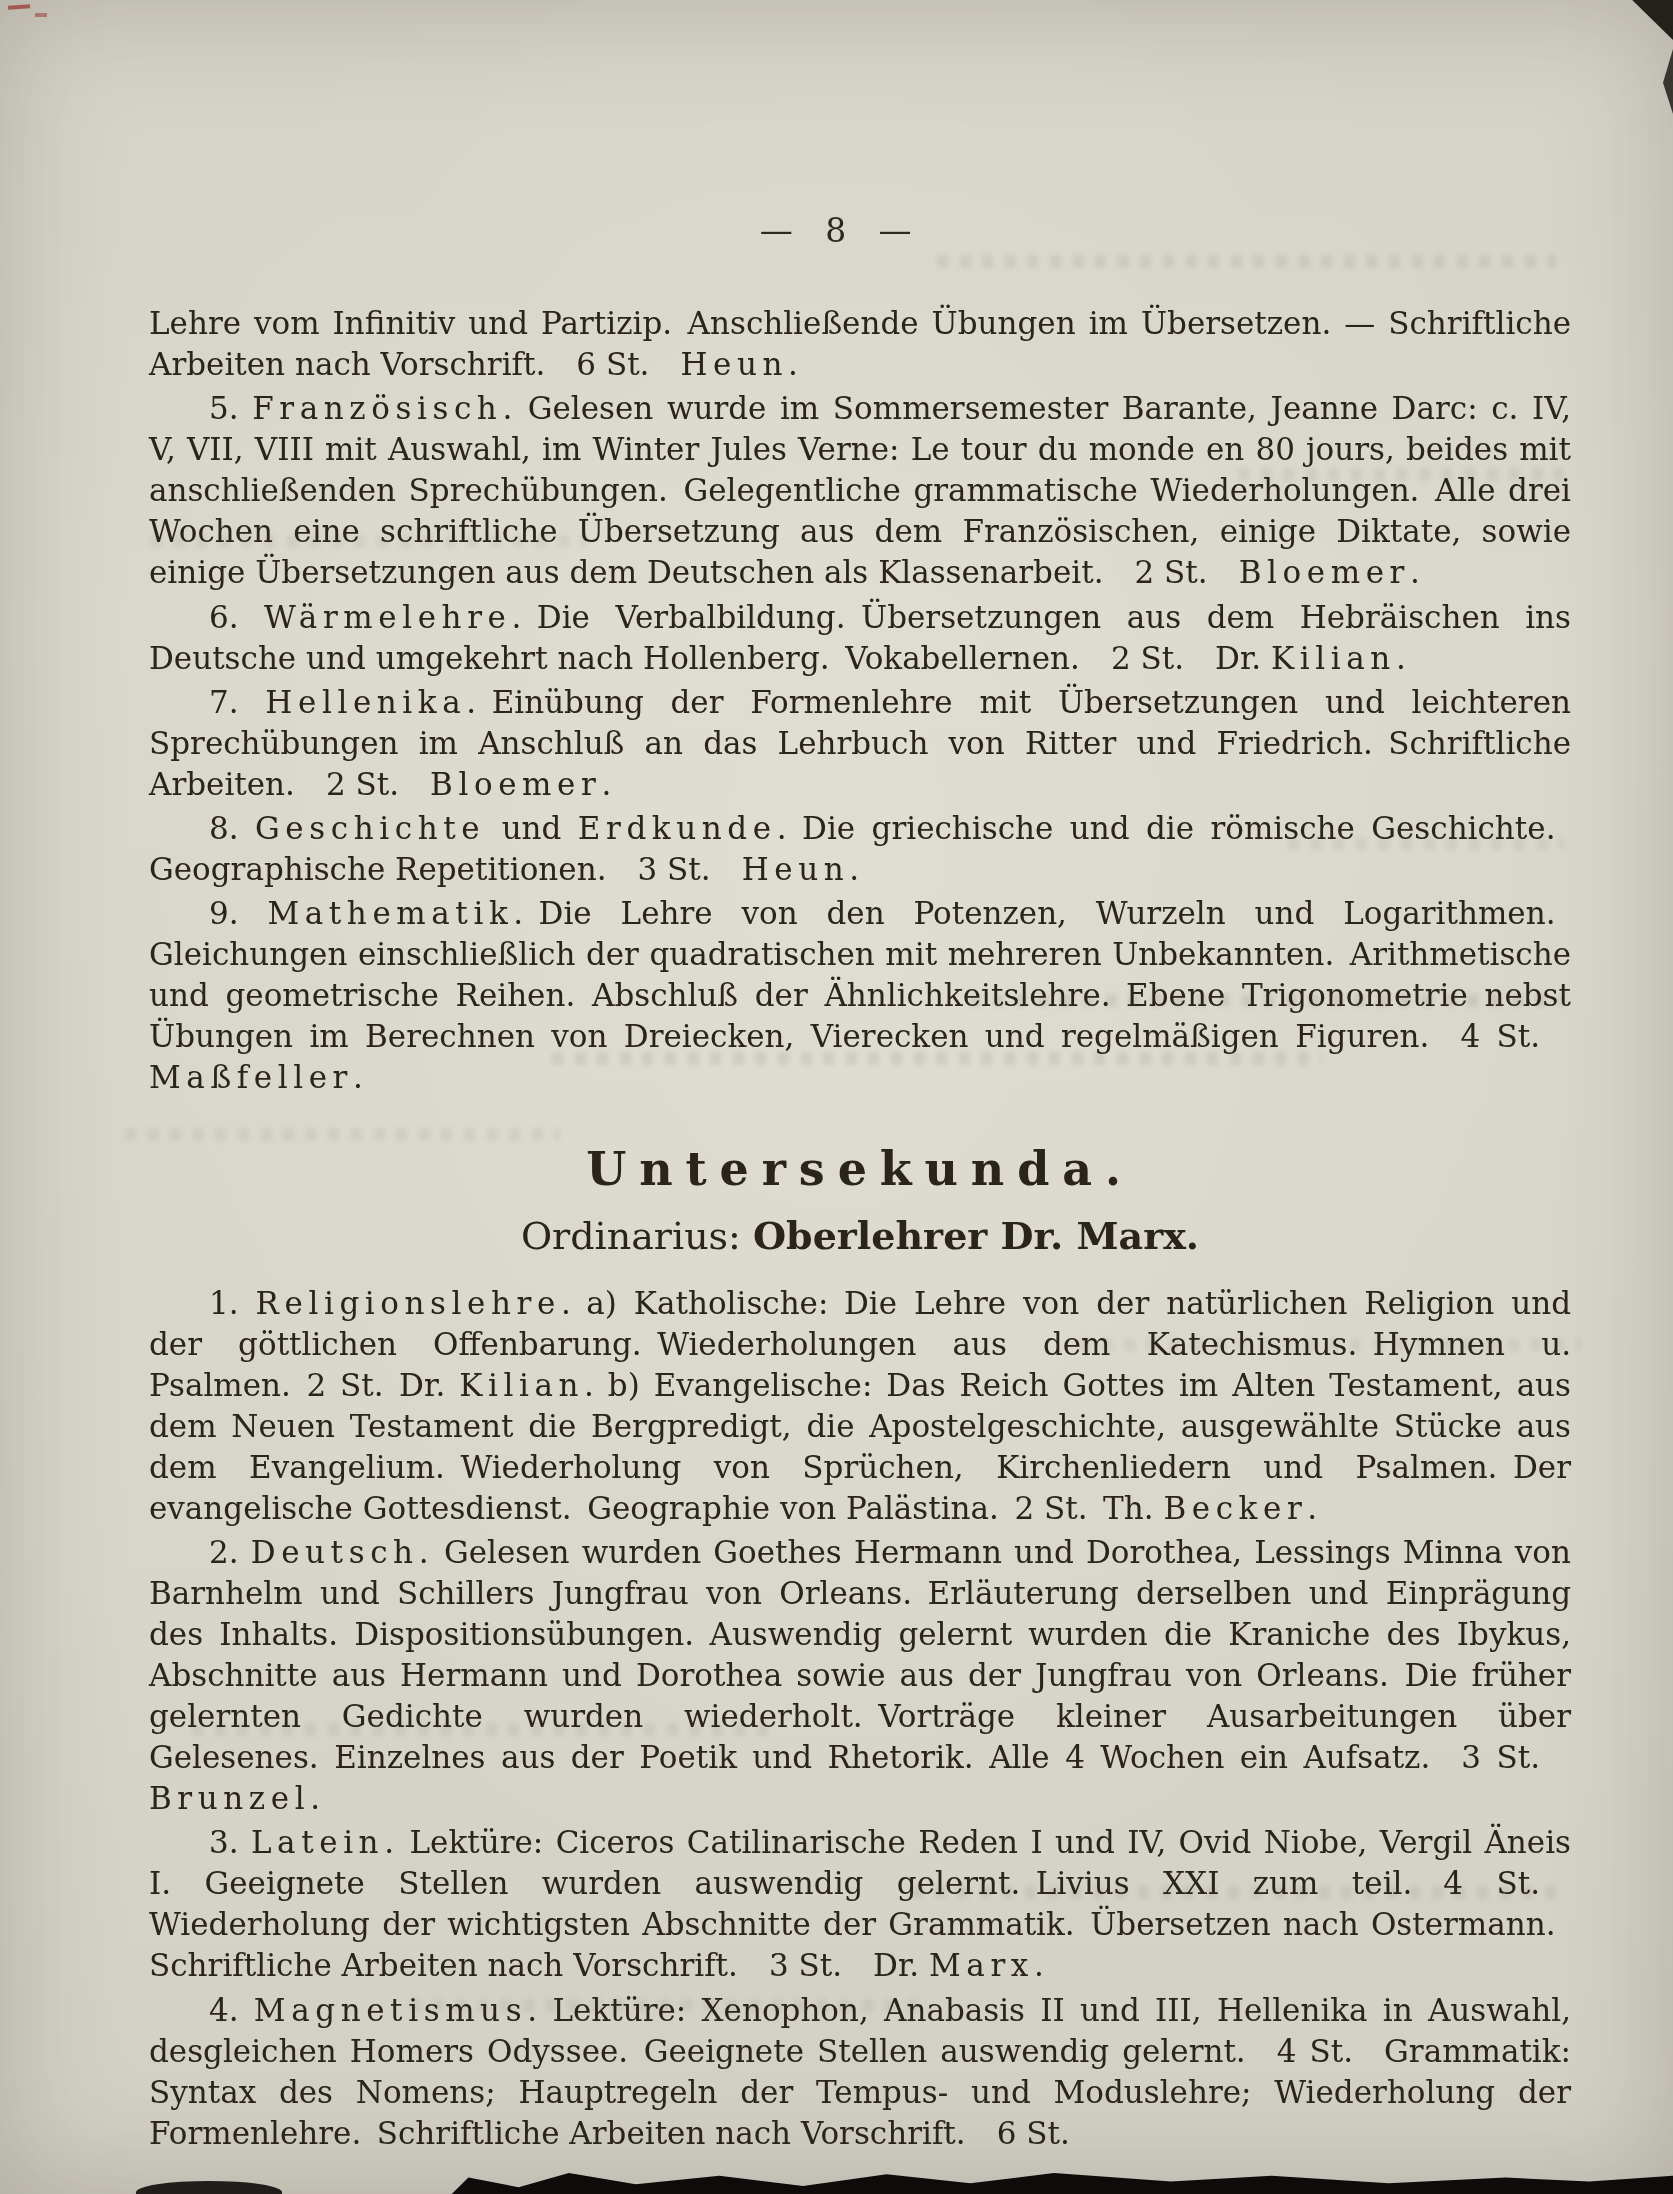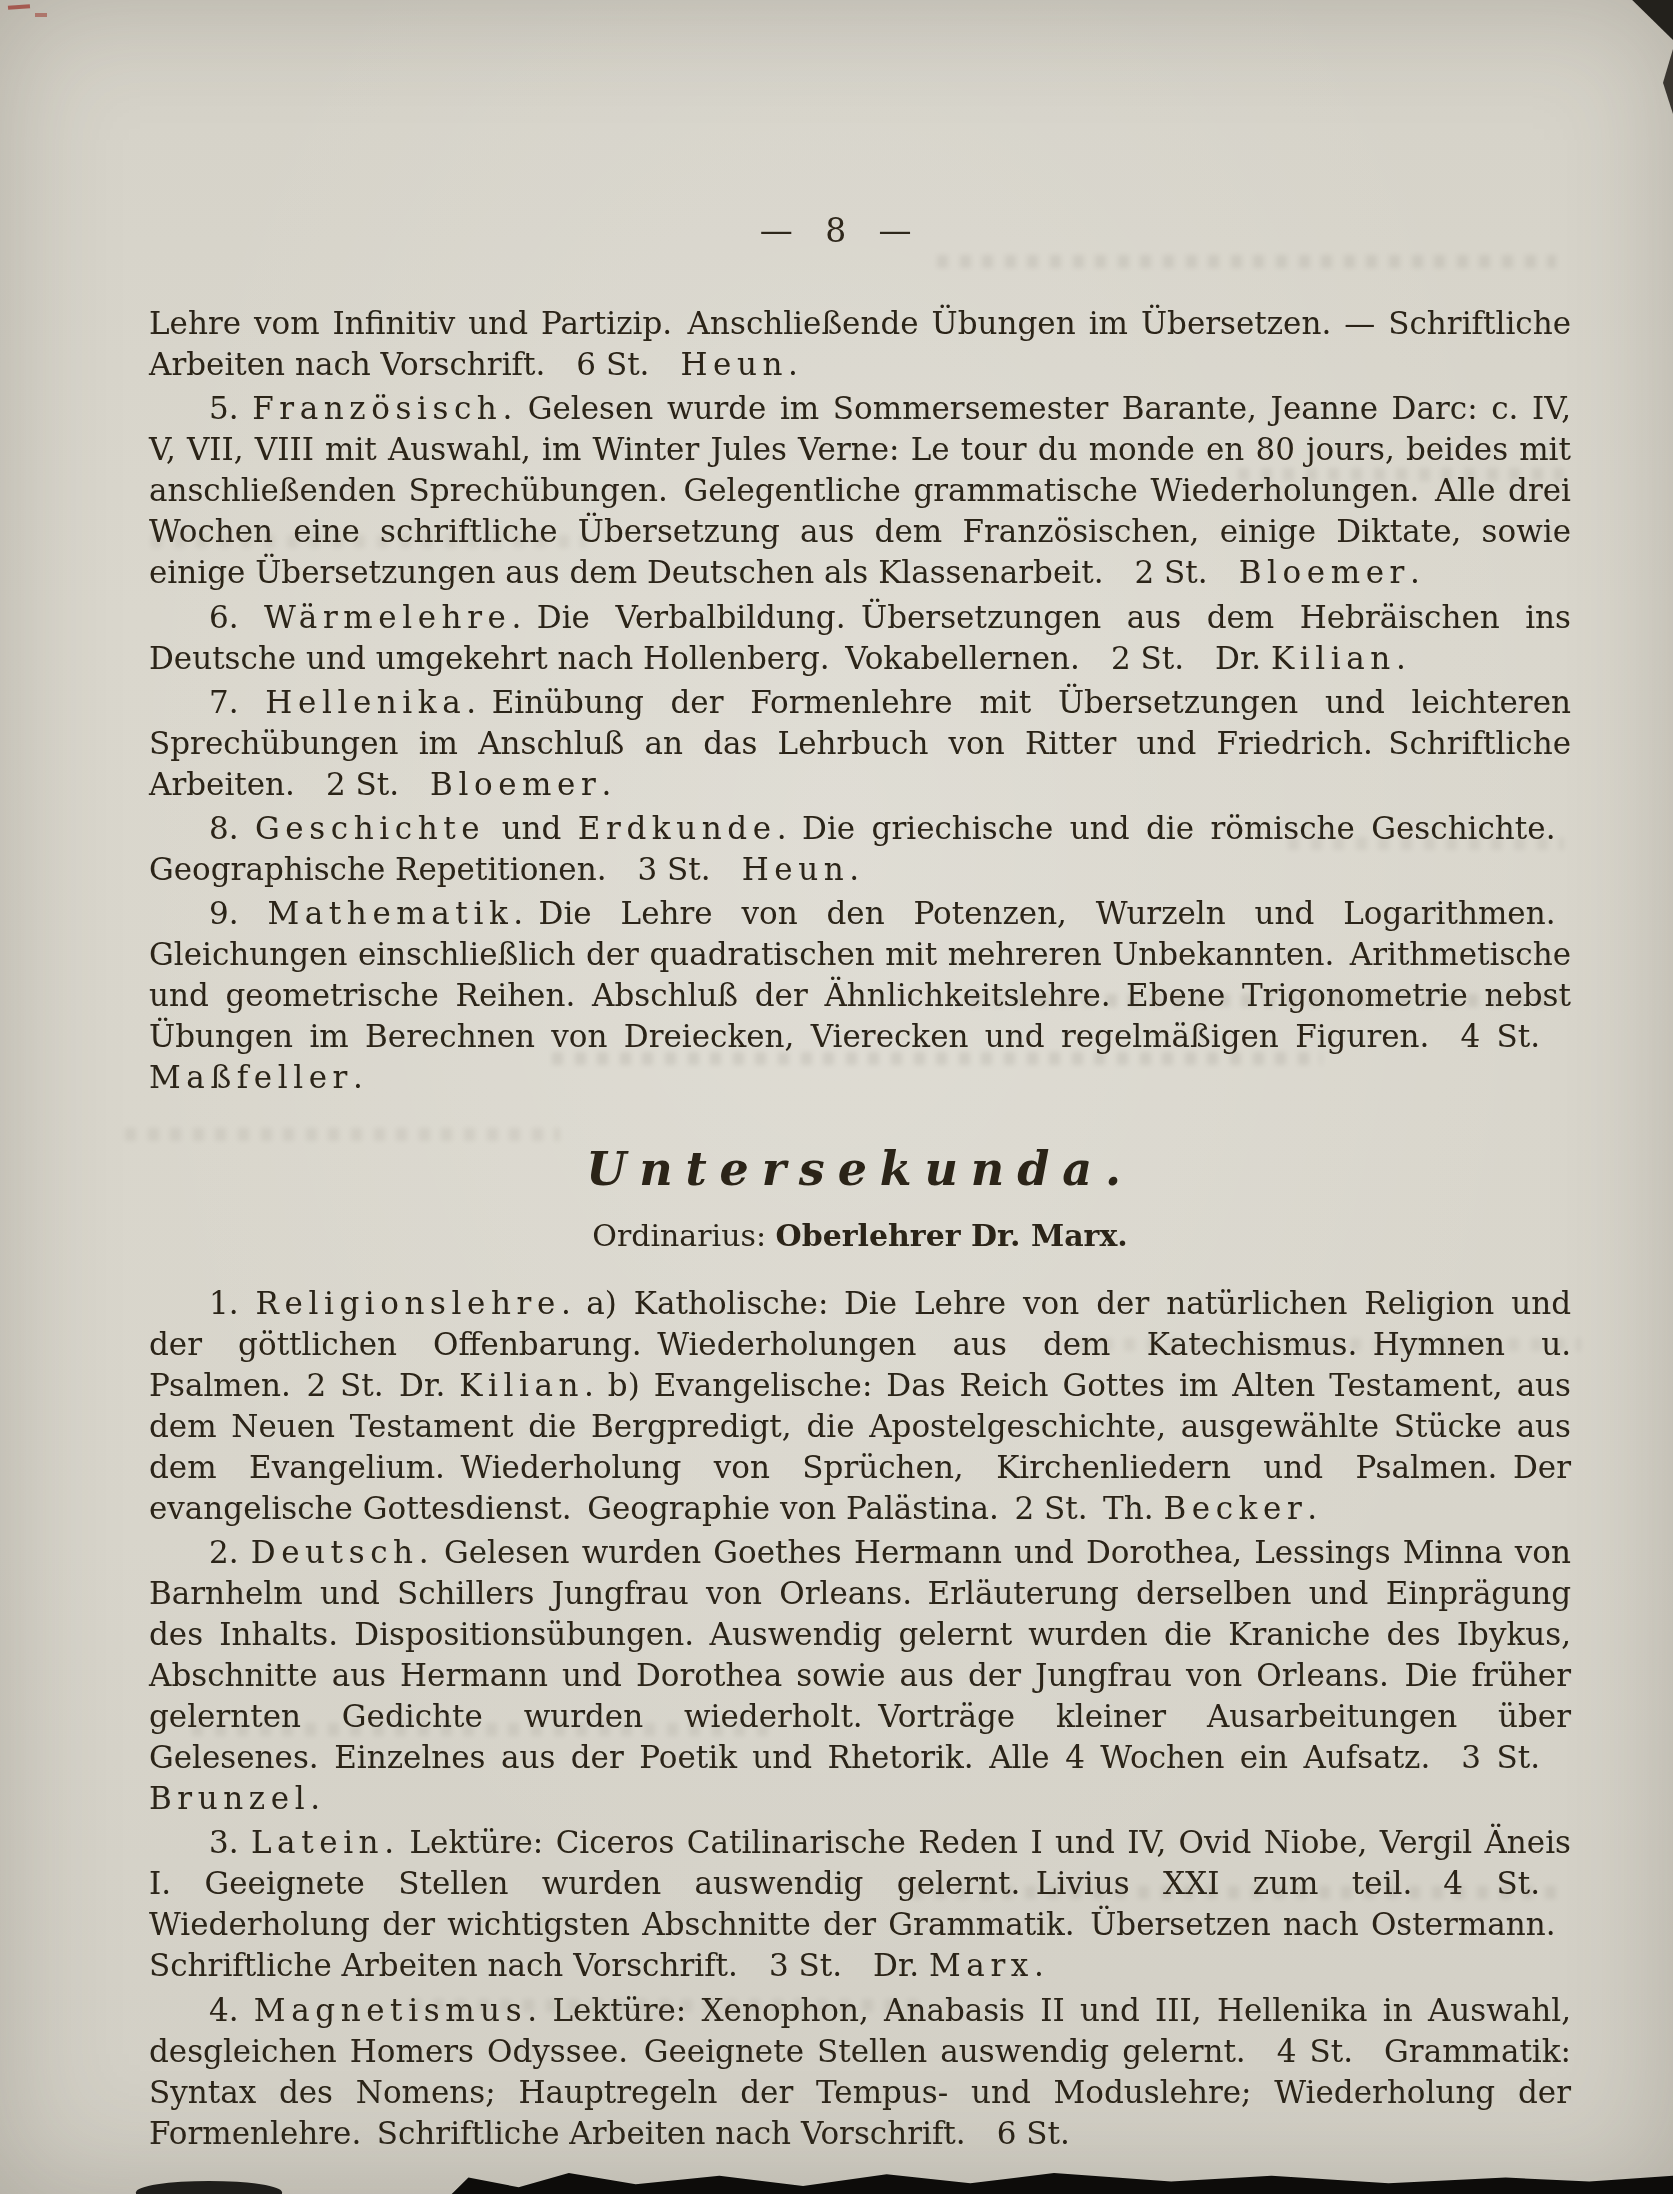--- a/index.html
+++ b/index.html
@@ -44,25 +44,24 @@
   .sp { letter-spacing: 0.18em; }
   .b  { font-weight: bold; }
   .h1 {
     text-align: center;
     font-weight: bold;
     font-size: 46px;
     line-height: 52px;
     letter-spacing: 0.28em;
     margin: 45px 0 18.4px 0;
     text-indent: 0;
-    font-style: italic;
   }
   .center {
     text-align: center;
-    font-size: 30px;
+    font-size: 38px;
     line-height: 44px;
     margin: 0 0 25px 0;
     text-indent: 0;
   }
   
   .bleed {
     position: absolute;
     height: 13.4px;
     background: repeating-linear-gradient(90deg,
       rgba(92,86,74,0.55) 0 11px, rgba(92,86,74,0) 11px 22.6px);

